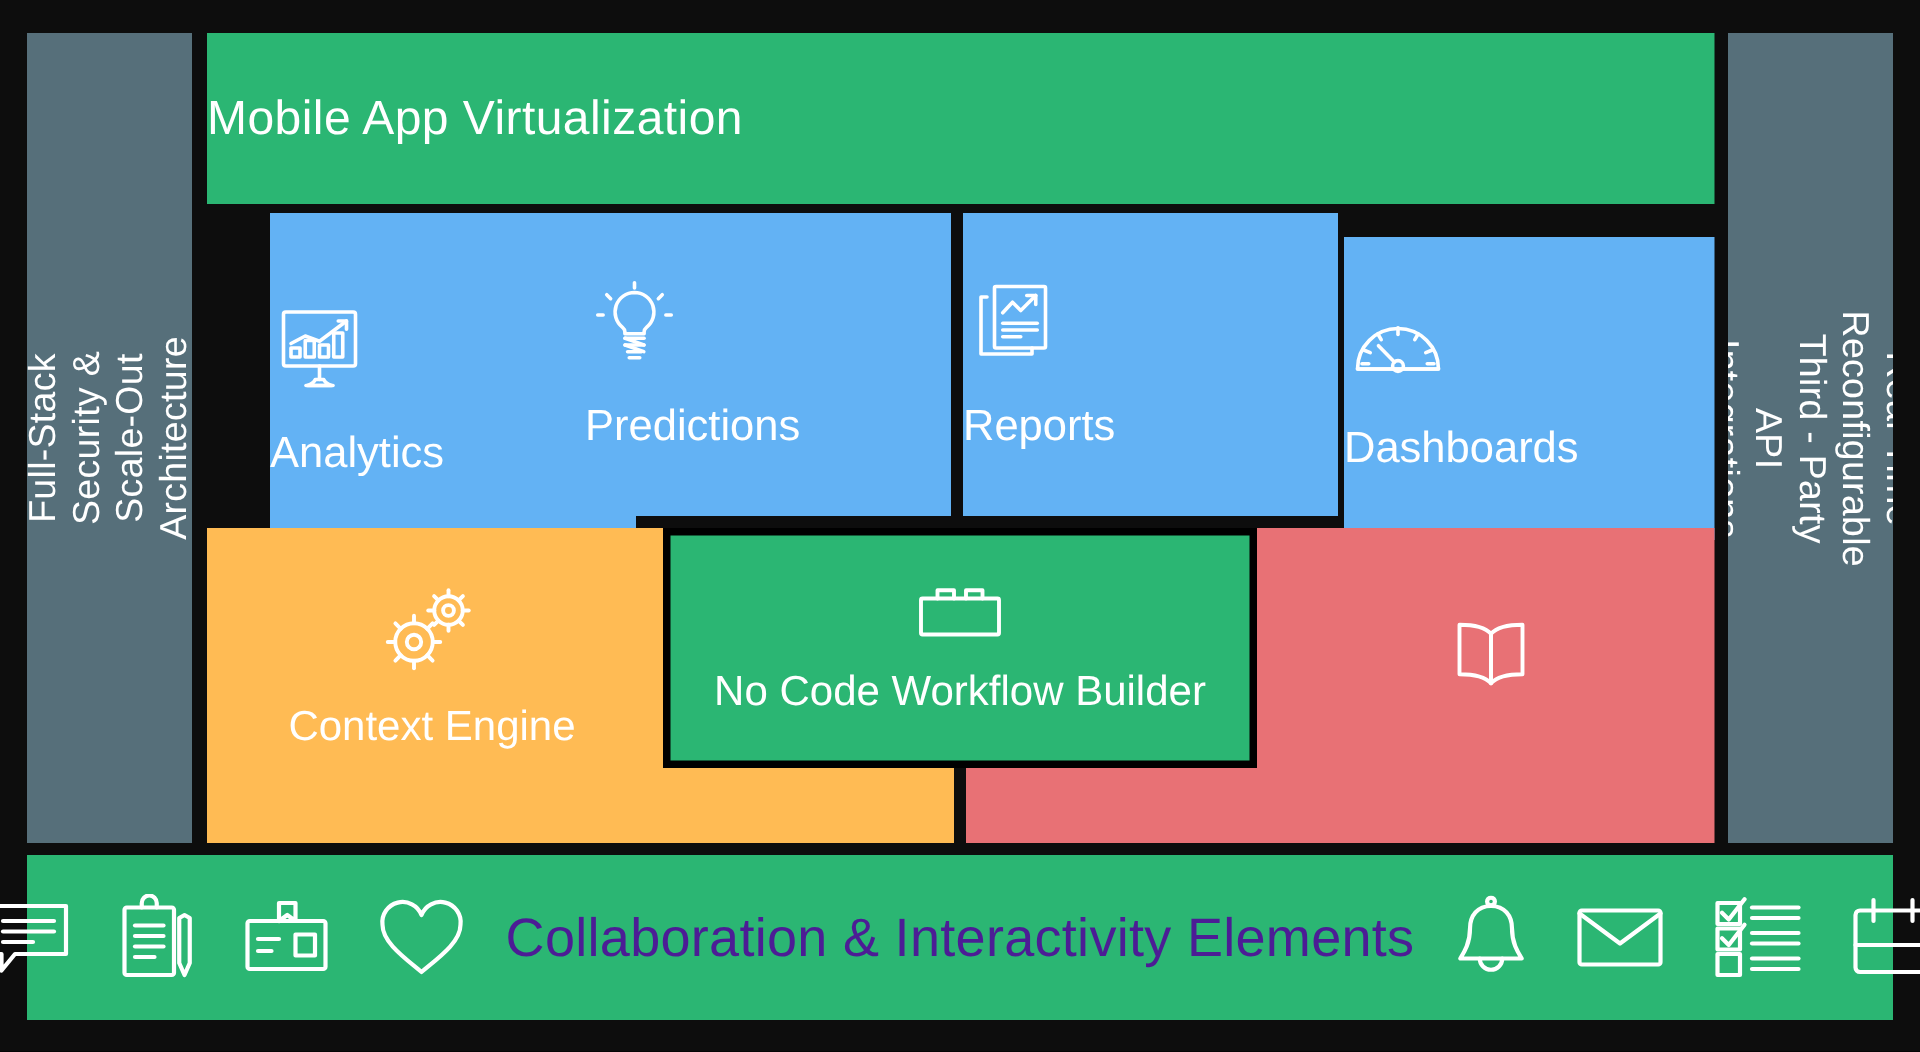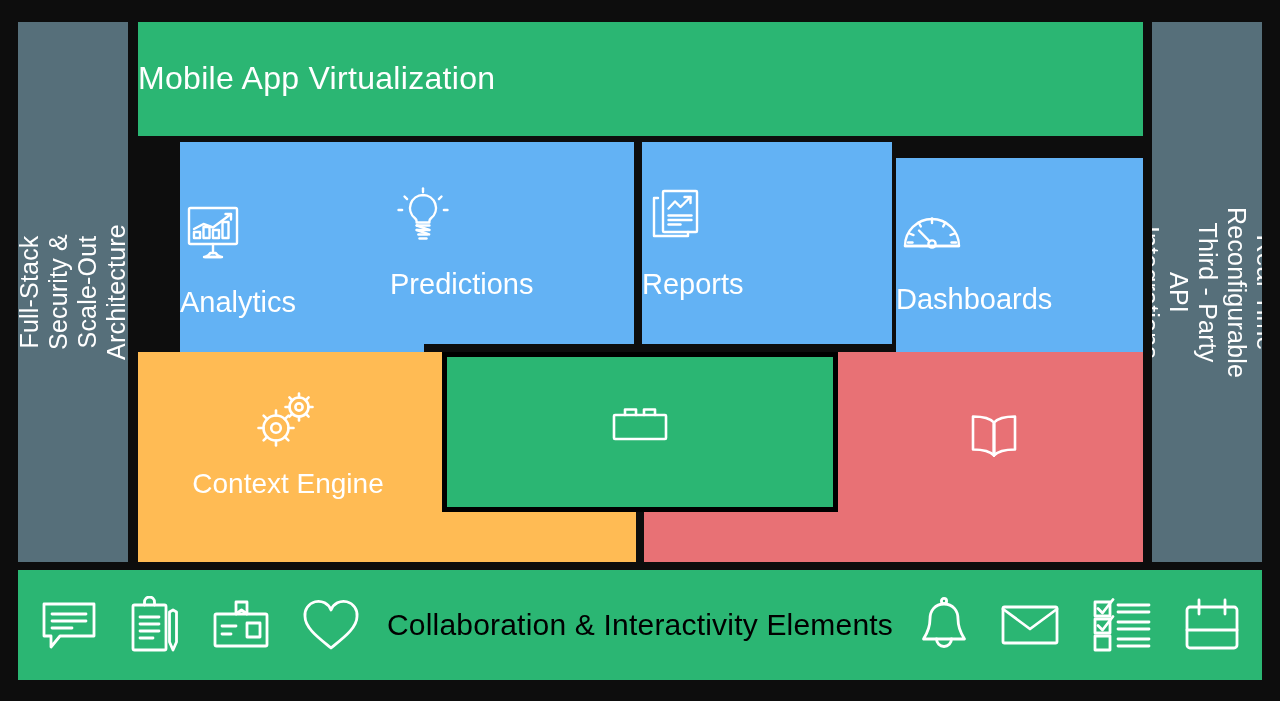--- a/index.html
+++ b/index.html
@@ -107,22 +107,22 @@
     align-items: center;
     justify-content: center;
     gap: 0;
   }
   .footer-icons {
     display: flex;
     align-items: center;
     gap: 30px;
   }
   .footer-title {
-    font-size: 30px;
-    color: #000000;
+    font-size: 36px;
+    color: #4c1d95;
     padding: 0 26px;
     white-space: nowrap;
     letter-spacing: 0.2px;
   }
 </style>
 </head>
 <body>
 
 <div class="canvas">
 
@@ -248,20 +248,22 @@
   </div>
 
   <div class="mid-inner" style="left:442px; top:352px; width:396px; height:160px;">
     <span class="icon">
       <svg width="64" height="42" viewBox="0 0 64 42" fill="none" stroke="#ffffff" stroke-width="2.6" stroke-linecap="round" stroke-linejoin="round">
         <rect x="6" y="12" width="52" height="24" rx="1"></rect>
         <path d="M17 12V6.5h11V12"></path>
         <path d="M36 12V6.5h11V12"></path>
       </svg>
     </span>
+    <div class="label">No Code Workflow
+Builder</div>
   </div>
 
   <div class="mid-inner" style="left:844px; top:352px; width:299px; height:186px;">
     <span class="icon">
       <svg width="66" height="56" viewBox="0 0 66 56" fill="none" stroke="#ffffff" stroke-width="2.6" stroke-linecap="round" stroke-linejoin="round">
         <path d="M33 13.5C29 9 22 7.5 12 7.5v33c10 0 17 1.5 21 6z"></path>
         <path d="M33 13.5C37 9 44 7.5 54 7.5v33c-10 0-17 1.5-21 6z"></path>
         <path d="M33 13.5v33"></path>
       </svg>
     </span>

